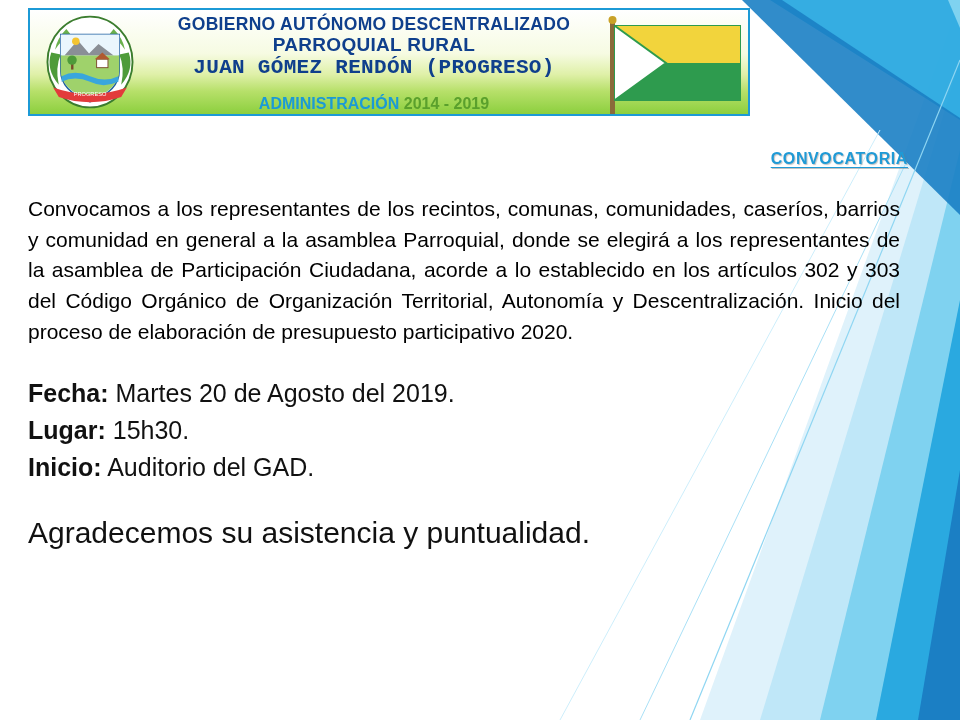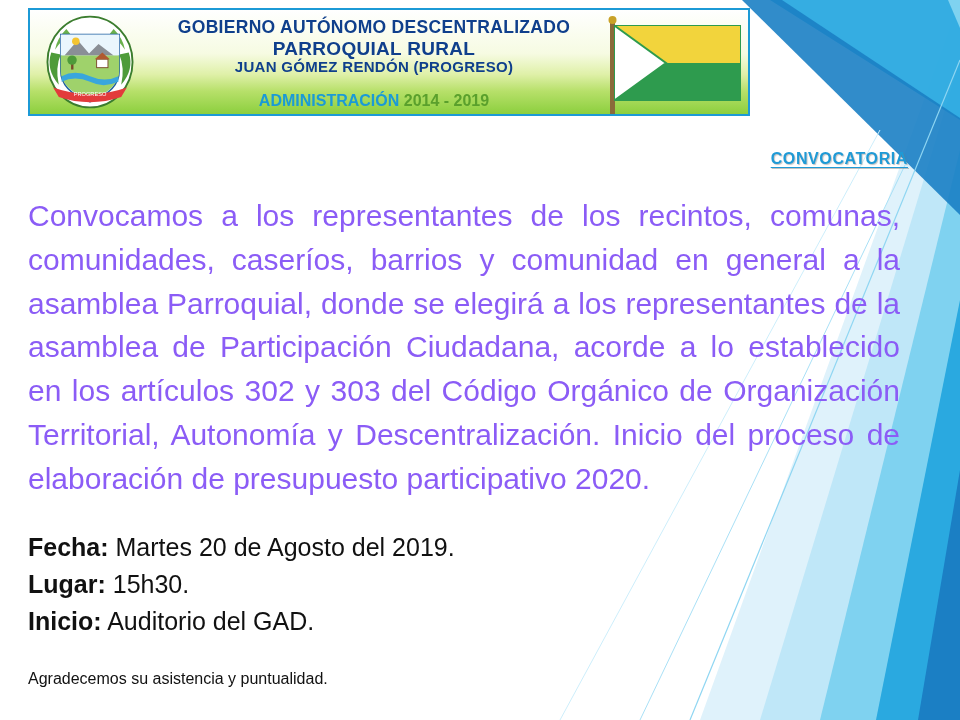--- a/index.html
+++ b/index.html
@@ -63,21 +63,21 @@
     position: relative;
   }
   .b-line1, .b-line2, .b-line3 {
     color: #0f3f8c;
     font-weight: bold;
     letter-spacing: .3px;
     line-height: 1.12;
   }
   .b-line1 { font-size: 17.5px; }
   .b-line2 { font-size: 19px; }
-  .b-line3 { font-size: 15px; margin-top: 0; }
+  .b-line3 { font-size: 21px; margin-top: 0; font-family: Liberation Mono, monospace; }
   .b-line4 {
     font-size: 16px;
     font-weight: bold;
     margin-top: 16px;
   }
   .b-line4 .adm { color: #1b9ad6; }
   .b-line4 .yrs { color: #5aa02c; }
 
   
   .crest {
@@ -102,37 +102,37 @@
     font-weight: bold;
     letter-spacing: .6px;
     text-decoration: underline;
     text-underline-offset: 3px;
     font-variant: small-caps;
     text-transform: uppercase;
     margin-bottom: 26px;
     text-shadow: 1px 1px 1px rgba(120,120,120,.45);
   }
   .body-text {
-    font-size: 30px;
-    color: #8b5cf6;
+    font-size: 21px;
+    color: #000000;
     line-height: 1.46;
     text-align: justify;
     text-justify: inter-word;
     width: 872px;
   }
   .detail-block {
     margin-top: 28px;
     font-size: 25px;
     color: #111111;
     line-height: 1.48;
   }
   .detail-row .lbl { font-weight: bold; }
   .closing {
     margin-top: 30px;
-    font-size: 16px;
+    font-size: 30px;
     color: #111111;
   }
 </style>
 </head>
 <body>
 
 <div class="bg-deco">
   <svg width="960" height="720" viewBox="0 0 960 720" xmlns="http://www.w3.org/2000/svg">
     <rect x="0" y="0" width="960" height="720" fill="#ffffff"></rect>
 

